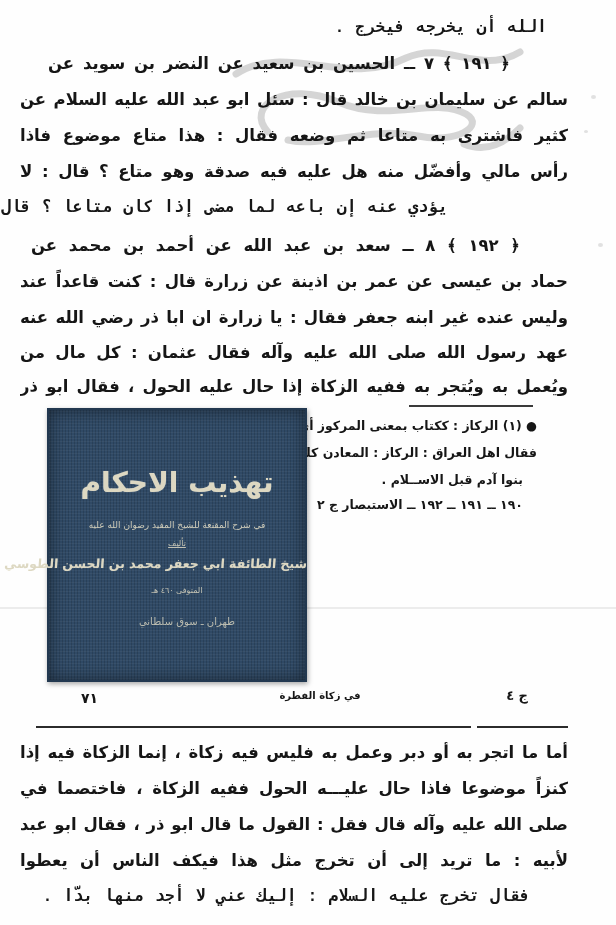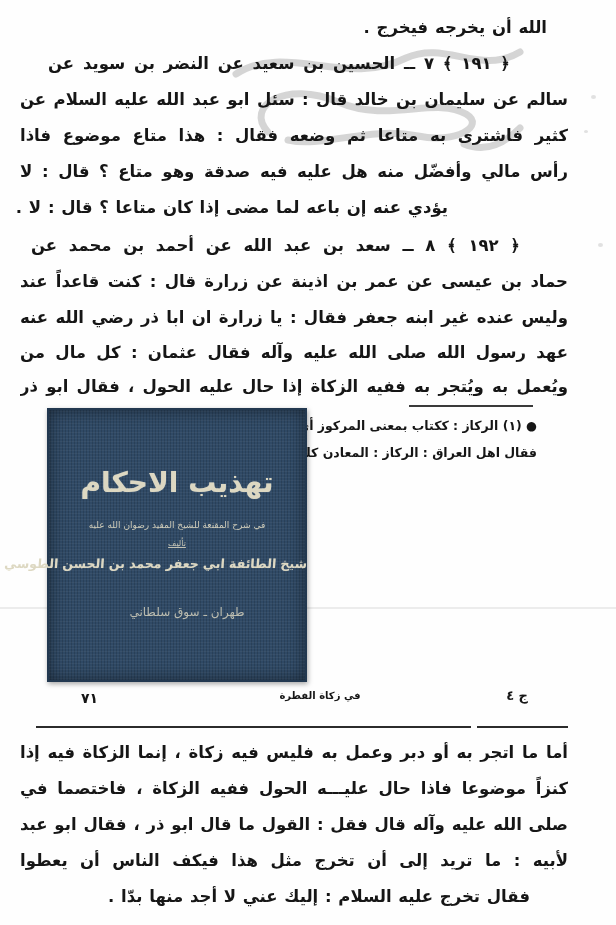--- a/index.html
+++ b/index.html
@@ -8,21 +8,21 @@
     background:#fefefe;overflow:hidden;
     font-family:"DejaVu Sans",sans-serif;color:#161616;direction:rtl;
   }
   
   .ln{
     position:absolute;left:20px;right:48px;height:28px;overflow:hidden;
     font-size:16.5px;font-weight:bold;line-height:28px;
     direction:rtl;text-align:justify;text-align-last:justify;
     word-spacing:1px;letter-spacing:0px;
   }
-  .raw{text-align:center;text-align-last:right;white-space:nowrap;height:auto;overflow:visible;}
+  .raw{text-align:center;text-align-last:right;white-space:nowrap;height:auto;overflow:visible;font-family:Liberation Mono, monospace;}
   
   .fn{
     position:absolute;font-size:12.5px;font-weight:bold;line-height:22px;
     white-space:nowrap;text-align:right;direction:rtl;z-index:2;
   }
   .fn-rule{position:absolute;top:405px;right:83px;width:124px;height:2px;background:#3a3a3a;z-index:2;}
   
   .scanline{position:absolute;top:607px;left:0;right:0;height:2px;background:#ececec;z-index:1;}
   .speck{position:absolute;background:#c9c9c9;border-radius:50%;opacity:.55;z-index:1;}
   
@@ -36,21 +36,21 @@
       repeating-linear-gradient(90deg, rgba(0,0,0,.14) 0 1px, rgba(0,0,0,0) 1px 3px);
     box-shadow: inset 0 0 0 2px #223850, inset 0 0 18px rgba(0,0,0,.55), 1px 2px 5px rgba(0,0,0,.35);
   }
   .cover .cv{position:absolute;left:0;right:0;text-align:center;color:#ddd8c2;direction:rtl;white-space:nowrap;}
   .cv-title{top:58px;font-size:28px;font-weight:bold;letter-spacing:1px;text-shadow:0 0 1px rgba(255,255,250,.45);}
   .cv-subtitle{top:112px;font-size:9px;opacity:.92;}
   .cv-byline{top:131px;font-size:8px;opacity:.85;text-decoration:underline;}
   .cv-author{top:148px;font-size:12.5px;font-weight:bold;transform:skewX(-4deg);text-shadow:0 0 1px rgba(255,255,250,.35);}
   .cv-death{top:178px;font-size:8px;opacity:.85;}
   .cv-pub1{top:196px;font-size:8px;opacity:.8;filter:blur(.3px);}
-  .cv-pub2{top:197px;font-size:12px;opacity:.8;filter:blur(.3px);padding-left:20px;}
+  .cv-pub2{top:208px;font-size:10px;opacity:.8;filter:blur(.3px);padding-left:20px;}
   
   .head{position:absolute;z-index:2;font-weight:bold;direction:rtl;white-space:nowrap;margin-left:24px;}
   .head-vol{top:688px;right:88px;font-size:13px;}
   .head-title{top:690px;left:0;right:0;text-align:center;font-size:10px;}
   .head-page{top:690px;left:57px;font-size:14px;letter-spacing:1px;}
   .head-rule{position:absolute;top:726px;left:36px;right:48px;height:2px;background:#2b2b2b;z-index:2;}
   .head-rule-gap{position:absolute;top:726px;left:471px;width:6px;height:2px;background:#fefefe;z-index:3;}
 </style>
 </head>
 <body>
@@ -77,28 +77,31 @@
   <div class="ln raw" style="top:194px;right:168px;left:auto;">يؤدي عنه إن باعه لما مضى إذا كان متاعا ؟ قال : لا .</div>
   <div class="ln" style="top:232px;right:96px;left:31px;">﴿ ١٩٢ ﴾ ٨ ــ سعد بن عبد الله عن أحمد بن محمد عن الحسين بن سعيد عن</div>
   <div class="ln" style="top:268px;">حماد بن عيسى عن عمر بن اذينة عن زرارة قال : كنت قاعداً عند ابي جعفر عليه السلام</div>
   <div class="ln" style="top:304px;">وليس عنده غير ابنه جعفر فقال : يا زرارة ان ابا ذر رضي الله عنه وعثمان تنازعا على</div>
   <div class="ln" style="top:339px;">عهد رسول الله صلى الله عليه وآله فقال عثمان : كل مال من ذهب أو فضة يدار به</div>
   <div class="ln" style="top:373px;">ويُعمل به ويُتجر به ففيه الزكاة إذا حال عليه الحول ، فقال ابو ذر رضي الله عنه :</div>
 
   <div class="fn-rule"></div>
   <div class="fn" style="top:415px;right:79px;">● (١) الركاز : ككتاب بمعنى المركوز أي المدف</div>
   <div class="fn" style="top:442px;right:79px;">فقال اهل العراق : الركاز : المعادن كلها ، وقال اهل ا</div>
+  <div class="fn" style="top:469px;right:93px;">بنوا آدم قبل الاســلام .</div>
+  <div class="fn" style="top:494px;right:93px;letter-spacing:2px;">١٩٠ ــ ١٩١ ــ ١٩٢ ــ الاستبصار ج ٢</div>
 
   <div class="scanline"></div>
 
   <div class="cover">
     <div class="cv cv-title">تهذيب الاحكام</div>
     <div class="cv cv-subtitle">في شرح المقنعة للشيخ المفيد رضوان الله عليه</div>
     <div class="cv cv-byline">تأليف</div>
     <div class="cv cv-author">شيخ الطائفة ابي جعفر محمد بن الحسن الطوسي</div>
+    <div class="cv cv-death">المتوفى ٤٦٠ هـ</div>
     <div class="cv cv-pub2">طهران ـ سوق سلطاني</div>
   </div>
 
   <div class="head head-vol">ج ٤</div>
   <div class="head head-title">في زكاة الفطرة</div>
   <div class="head head-page">٧١</div>
   <div class="head-rule"></div>
   <div class="head-rule-gap"></div>
 
   <div class="ln" style="top:739px;">أما ما اتجر به أو دبر وعمل به فليس فيه زكاة ، إنما الزكاة فيه إذا كان ركازاً أو</div>

